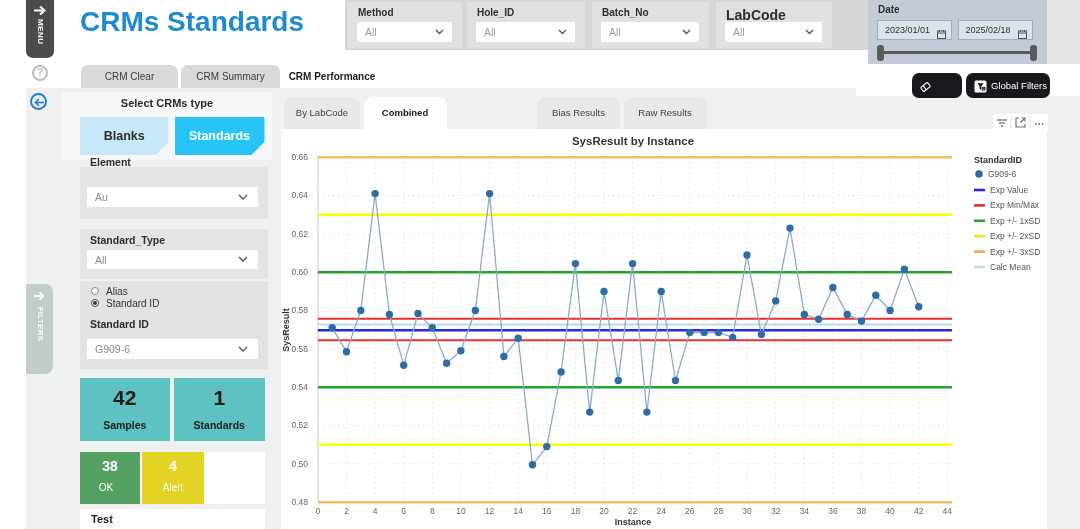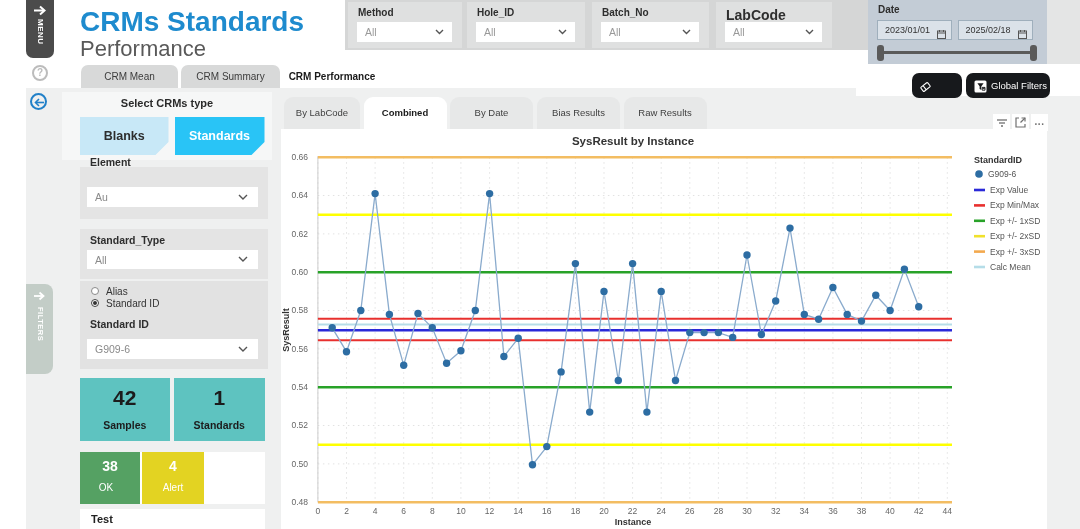--- a/index.html
+++ b/index.html
@@ -7,21 +7,20 @@
 .abs{position:absolute;}
 </style></head>
 <body>
 <div id="page">
 <div class="abs" style="left:0;top:0;width:1080px;height:88px;background:#ffffff;"></div>
 <div class="abs" style="left:856px;top:88px;width:224px;height:8px;background:#ffffff;"></div>
 <div class="abs" style="left:345px;top:0;width:523px;height:50px;background:#d5d6d6;"></div>
 <div class="abs" style="left:1047px;top:0;width:33px;height:64px;background:#e4e5e5;"></div>
 <div class="abs" style="left:868px;top:0;width:179px;height:64px;background:#c3ccd6;"></div>
 <div class="abs" style="left:80px;top:6px;font-size:28px;font-weight:bold;color:#1e8bce;">CRMs Standards</div>
-<div class="abs" style="left:80px;top:36px;font-size:22px;color:#595959;">Performance</div>
 <div class="abs" style="left:348px;top:2px;width:114px;height:46px;background:#dfe0e0;">
       <div style="position:absolute;left:10px;top:5px;font-size:10px;font-weight:bold;color:#2e2e2e;">Method</div>
       <div style="position:absolute;left:9px;top:20px;width:95px;height:20px;background:#fff;">
         <span style="position:absolute;left:8px;top:4px;font-size:10.5px;color:#999;">All</span>
         <svg style="position:absolute;right:8px;top:7px;" width="9" height="6" viewBox="0 0 9 6">
           <polyline points="1,1 4.5,4.5 8,1" fill="none" stroke="#555" stroke-width="1.4"></polyline>
         </svg>
       </div>
     </div>
 <div class="abs" style="left:467px;top:2px;width:118px;height:46px;background:#dfe0e0;">
@@ -66,21 +65,21 @@
       <span style="position:absolute;right:5px;top:4px;"><svg width="9" height="9" viewBox="0 0 9 9">
           <rect x="0.5" y="1" width="8" height="7.5" fill="none" stroke="#555" stroke-width="1"></rect>
           <line x1="0.5" y1="3" x2="8.5" y2="3" stroke="#555" stroke-width="1"></line>
           <line x1="2.5" y1="0" x2="2.5" y2="2" stroke="#555" stroke-width="1"></line>
           <line x1="6.5" y1="0" x2="6.5" y2="2" stroke="#555" stroke-width="1"></line>
         </svg></span>
     </div>
 <div class="abs" style="left:880px;top:51px;width:154px;height:3px;background:#5a5a5a;"></div>
 <div class="abs" style="left:877px;top:45px;width:7px;height:16px;background:#5a5a5a;border-radius:3px;"></div>
 <div class="abs" style="left:1030px;top:45px;width:7px;height:16px;background:#5a5a5a;border-radius:3px;"></div>
-<div class="abs" style="left:81px;top:65px;width:97px;height:23px;background:#d8d9d9;border-radius:7px 7px 0 0;text-align:center;line-height:23px;font-size:10px;color:#3c3c3c;">CRM Mean</div>
+<div class="abs" style="left:81px;top:65px;width:97px;height:23px;background:#d8d9d9;border-radius:7px 7px 0 0;text-align:center;line-height:23px;font-size:10px;color:#3c3c3c;">CRM Clear</div>
 <div class="abs" style="left:181px;top:65px;width:99px;height:23px;background:#d8d9d9;border-radius:7px 7px 0 0;text-align:center;line-height:23px;font-size:10px;color:#3c3c3c;">CRM Summary</div>
 <div class="abs" style="left:283px;top:65px;width:98px;height:23px;background:#fff;border-radius:7px 7px 0 0;text-align:center;line-height:23px;font-size:10px;font-weight:bold;color:#1a1a1a;">CRM Performance</div>
 <div class="abs" style="left:912px;top:72.5px;width:50px;height:25px;background:#17191c;border-radius:7px;color:#fff;">
       <span style="position:absolute;left:7px;top:6.5px;"><svg width="13" height="12" viewBox="0 0 13 12">
           <g transform="rotate(-38 6.5 6)">
             <rect x="2.2" y="3.4" width="8.6" height="5.2" rx="0.8" fill="none" stroke="#fff" stroke-width="1.1"></rect>
             <line x1="5.4" y1="3.6" x2="5.4" y2="8.4" stroke="#fff" stroke-width="1.1"></line>
           </g>
         </svg></span>
       <span style="position:absolute;left:23px;top:7px;font-size:9.5px;margin-left:40px;">Clear</span>
@@ -161,21 +160,20 @@
 <div class="abs" style="left:80px;top:458px;width:60px;text-align:center;font-size:14px;font-weight:bold;color:#fff;">38</div>
 <div class="abs" style="left:80px;top:482px;width:52px;text-align:center;font-size:10px;color:#fff;">OK</div>
 <div class="abs" style="left:142px;top:451.5px;width:62px;height:52px;background:#e3d322;"></div>
 <div class="abs" style="left:142px;top:458px;width:62px;text-align:center;font-size:14px;font-weight:bold;color:#fff;">4</div>
 <div class="abs" style="left:142px;top:482px;width:62px;text-align:center;font-size:10px;color:#fff;">Alert</div>
 <div class="abs" style="left:80px;top:508.5px;width:185px;height:20.5px;background:#fff;"></div>
 <div class="abs" style="left:91px;top:513px;font-size:11px;font-weight:bold;color:#222;">Test</div>
 <div class="abs" style="left:281px;top:129px;width:766px;height:400px;background:#fff;"></div>
 <div class="abs" style="left:284px;top:97px;width:76px;height:32px;background:#e7e8e8;border-radius:9px 9px 0 0;text-align:center;line-height:32px;font-size:9.5px;color:#3f3f3f;">By LabCode</div>
 <div class="abs" style="left:363.5px;top:97px;width:83px;height:32px;background:#fff;border-radius:9px 9px 0 0;text-align:center;line-height:32px;font-size:9.5px;font-weight:bold;color:#1a1a1a;">Combined</div>
-<div class="abs" style="left:450px;top:97px;width:83px;height:32px;background:#e7e8e8;border-radius:9px 9px 0 0;text-align:center;line-height:32px;font-size:9.5px;color:#3f3f3f;">By Date</div>
 <div class="abs" style="left:537px;top:97px;width:83px;height:32px;background:#e7e8e8;border-radius:9px 9px 0 0;text-align:center;line-height:32px;font-size:9.5px;color:#3f3f3f;">Bias Results</div>
 <div class="abs" style="left:623.5px;top:97px;width:83px;height:32px;background:#e7e8e8;border-radius:9px 9px 0 0;text-align:center;line-height:32px;font-size:9.5px;color:#3f3f3f;">Raw Results</div>
 <div class="abs" style="left:993px;top:114px;width:17px;height:17px;background:#fff;">
       <svg style="position:absolute;left:3.5px;top:4.5px;" width="10" height="8" viewBox="0 0 10 8">
         <line x1="0" y1="1" x2="10" y2="1" stroke="#707070" stroke-width="1.3"></line>
         <line x1="2" y1="4" x2="8" y2="4" stroke="#707070" stroke-width="1.3"></line>
         <line x1="4" y1="7" x2="6" y2="7" stroke="#707070" stroke-width="1.3"></line>
       </svg>
     </div>
 <div class="abs" style="left:1011.5px;top:114px;width:17px;height:17px;background:#fff;">

